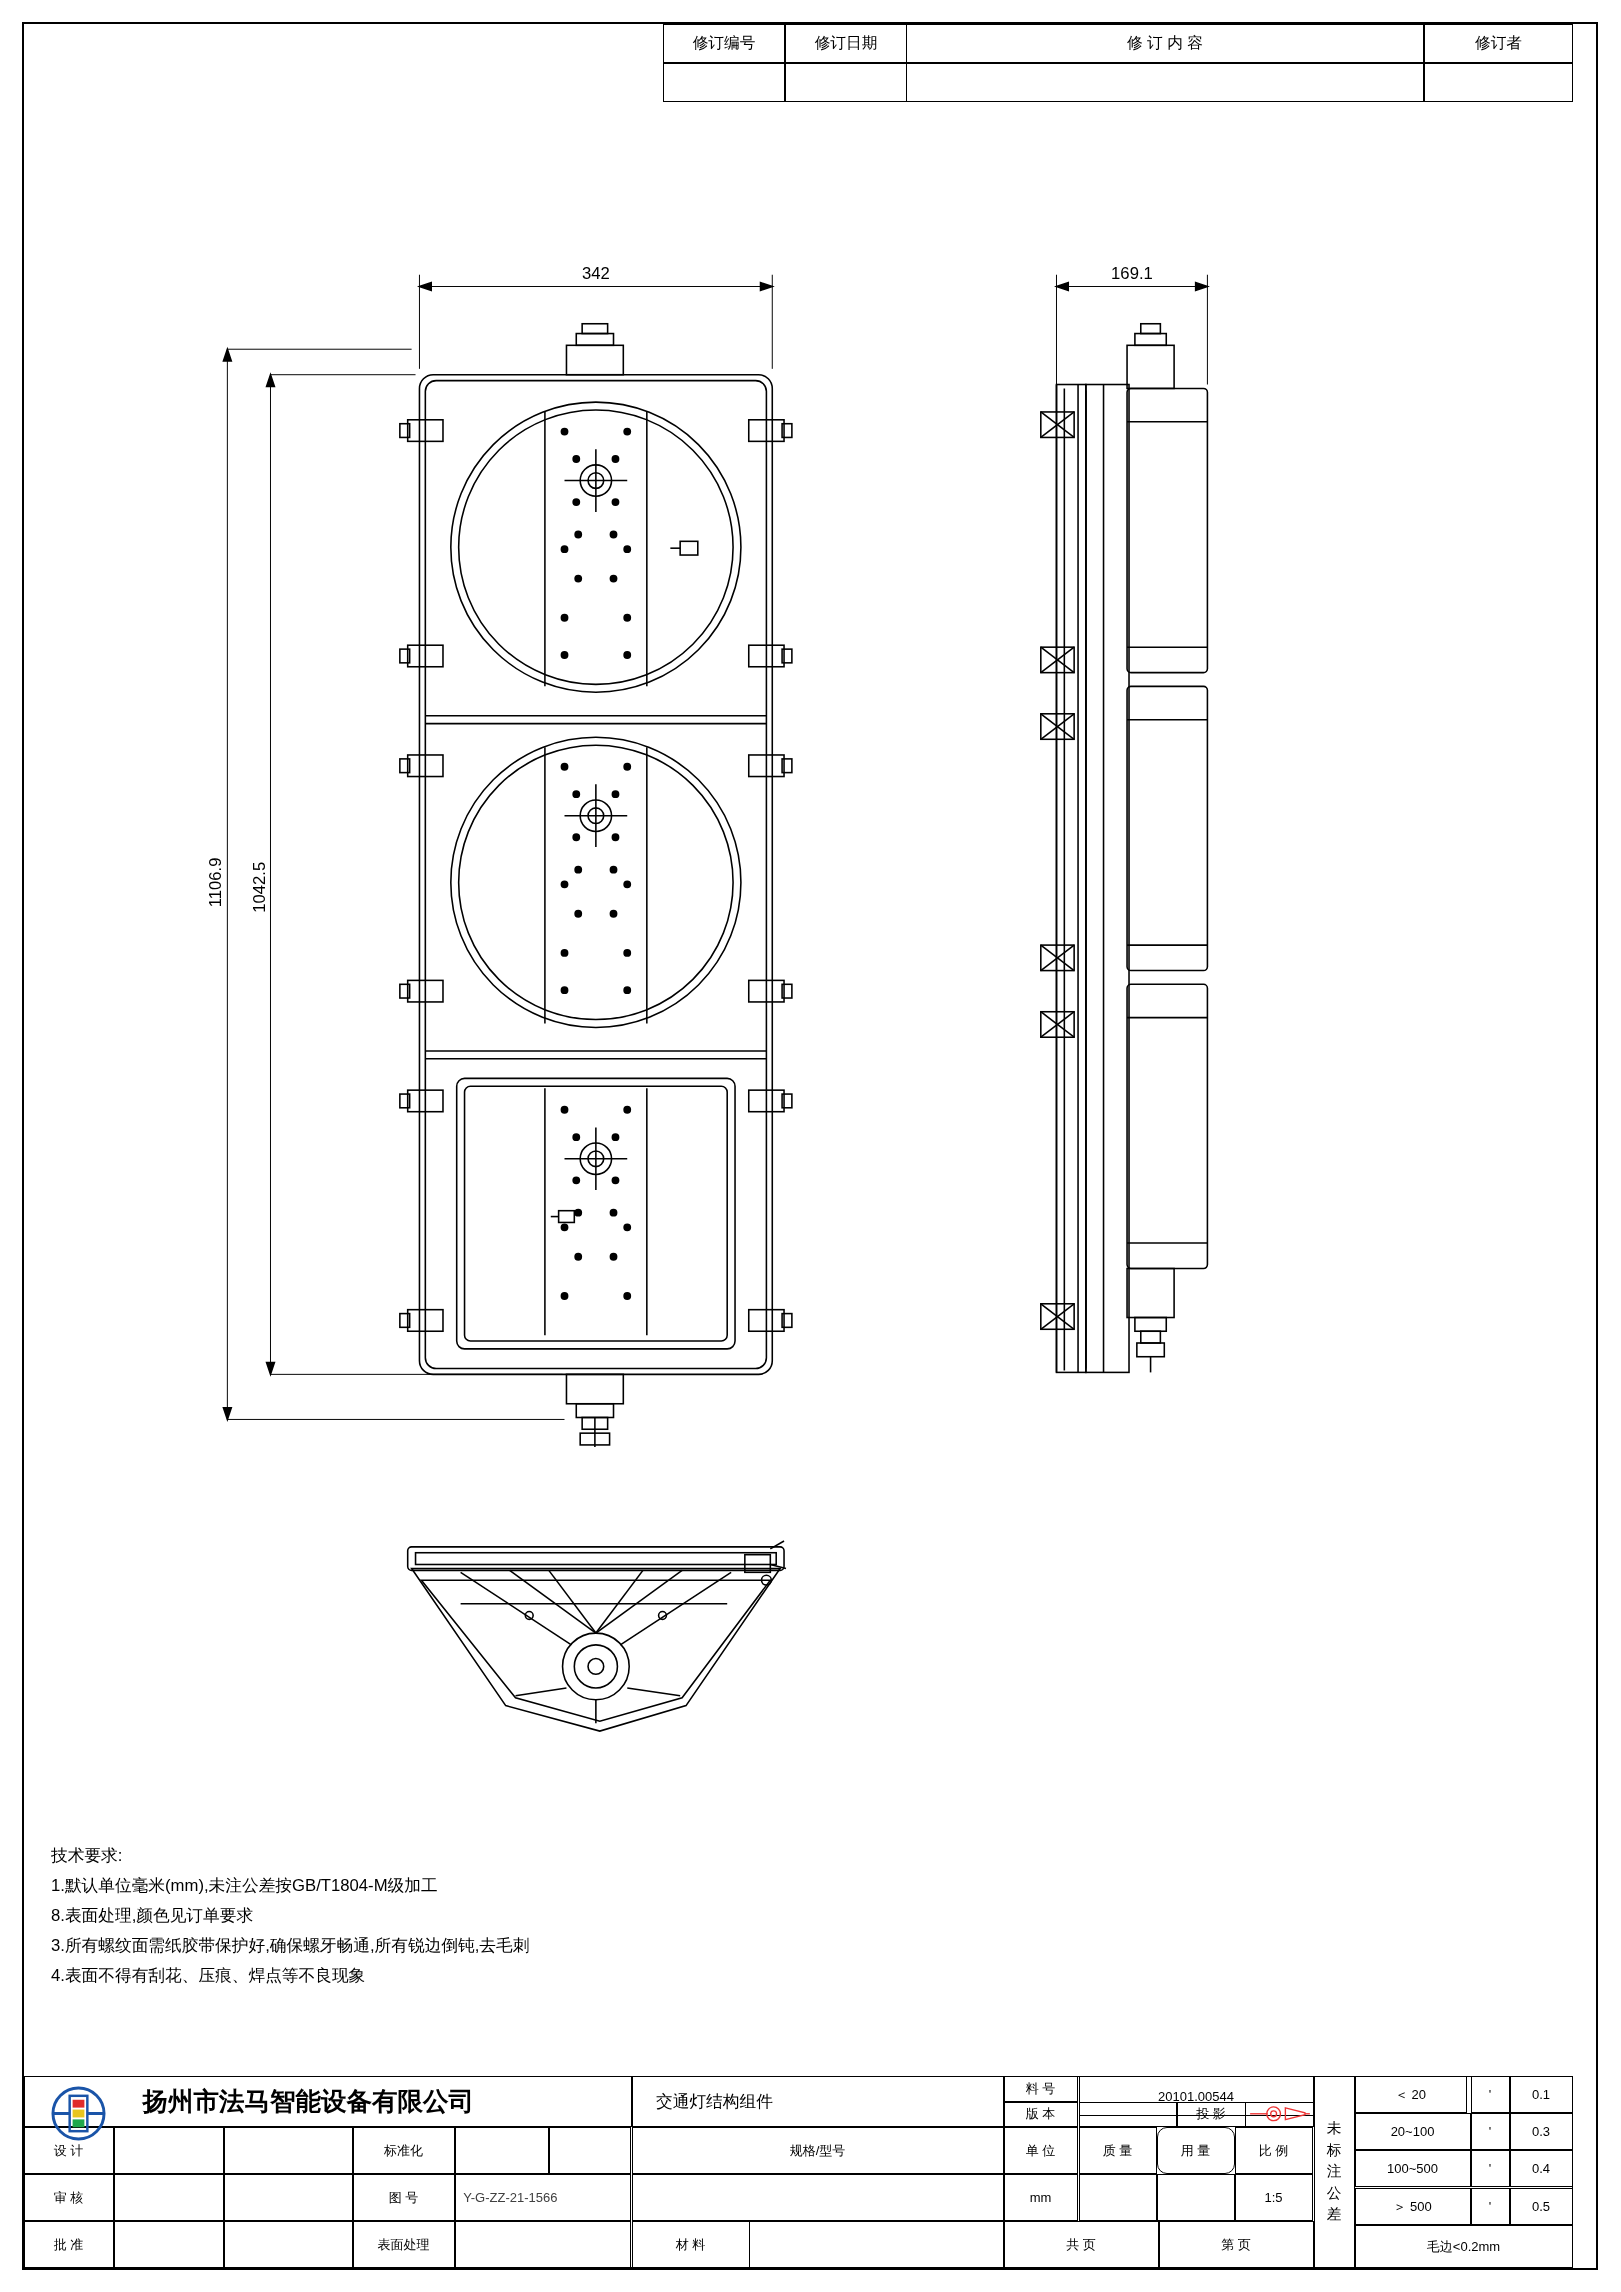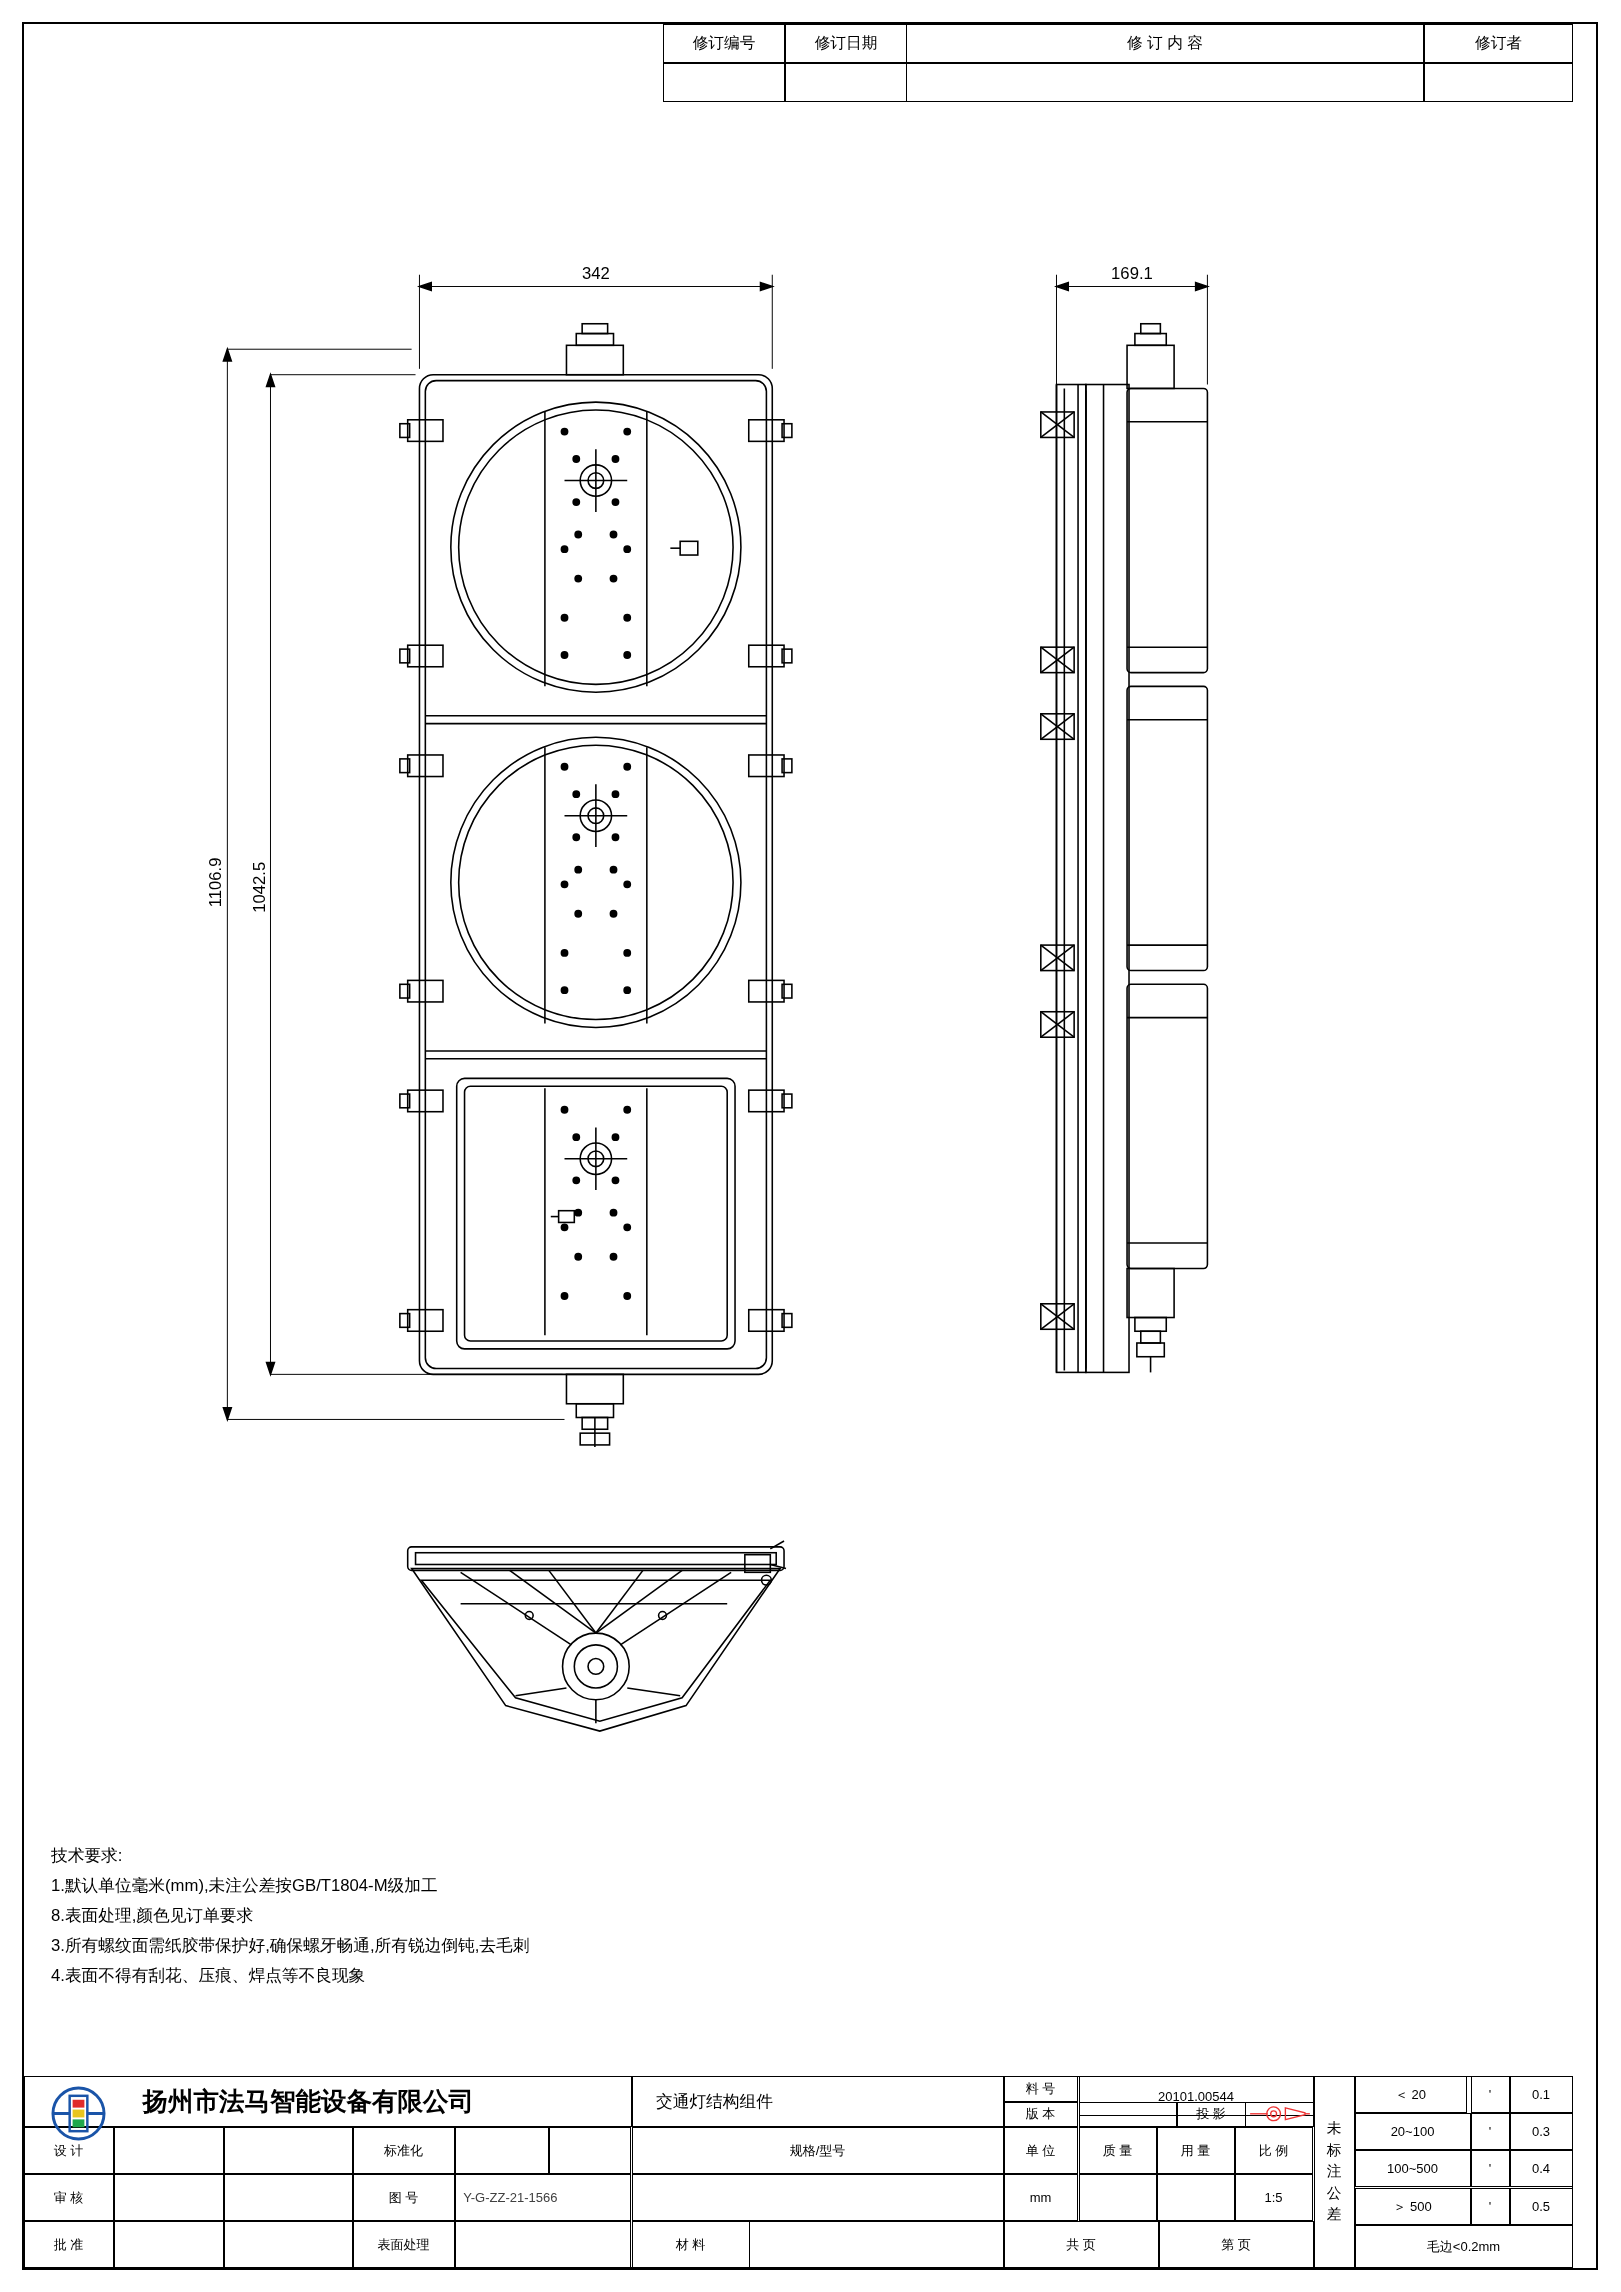--- a/index.html
+++ b/index.html
@@ -331,21 +331,21 @@
         <line x1="2" y1="10" x2="20" y2="10" stroke="#e33" stroke-width="1.4"></line>
         <circle cx="26" cy="10" r="7" fill="none" stroke="#e33" stroke-width="1.4"></circle>
         <circle cx="26" cy="10" r="3" fill="none" stroke="#e33" stroke-width="1.4"></circle>
         <path d="M38 4 L58 9 L58 11 L38 16 Z" fill="none" stroke="#e33" stroke-width="1.4"></path>
         <line x1="58" y1="10" x2="63" y2="10" stroke="#e33" stroke-width="1.4"></line>
       </svg>
     </div>
 
     <div class="cell bd ctr" style="left:980px;top:51px;width:74px;height:47px;">单 位</div>
     <div class="cell bd ctr" style="left:1055px;top:51px;width:78px;height:47px;">质 量</div>
-    <div class="cell bd ctr" style="left:1133px;top:51px;width:78px;height:47px;">用 量</div>
+    <div class="cell bd ctr" style="left:1133px;top:51px;width:78px;height:47px;border-radius:10px;">用 量</div>
     <div class="cell bd ctr" style="left:1211px;top:51px;width:78px;height:47px;">比 例</div>
 
     <div class="cell bd ctr" style="left:980px;top:98px;width:74px;height:47px;">mm</div>
     <div class="cell bd ctr" style="left:1055px;top:98px;width:78px;height:47px;"></div>
     <div class="cell bd ctr" style="left:1133px;top:98px;width:78px;height:47px;"></div>
     <div class="cell bd ctr" style="left:1211px;top:98px;width:78px;height:47px;">1:5</div>
 
     <div class="cell bd ctr" style="left:980px;top:145px;width:155px;height:47px;">共    页</div>
     <div class="cell bd ctr" style="left:1135px;top:145px;width:155px;height:47px;">第    页</div>
 

